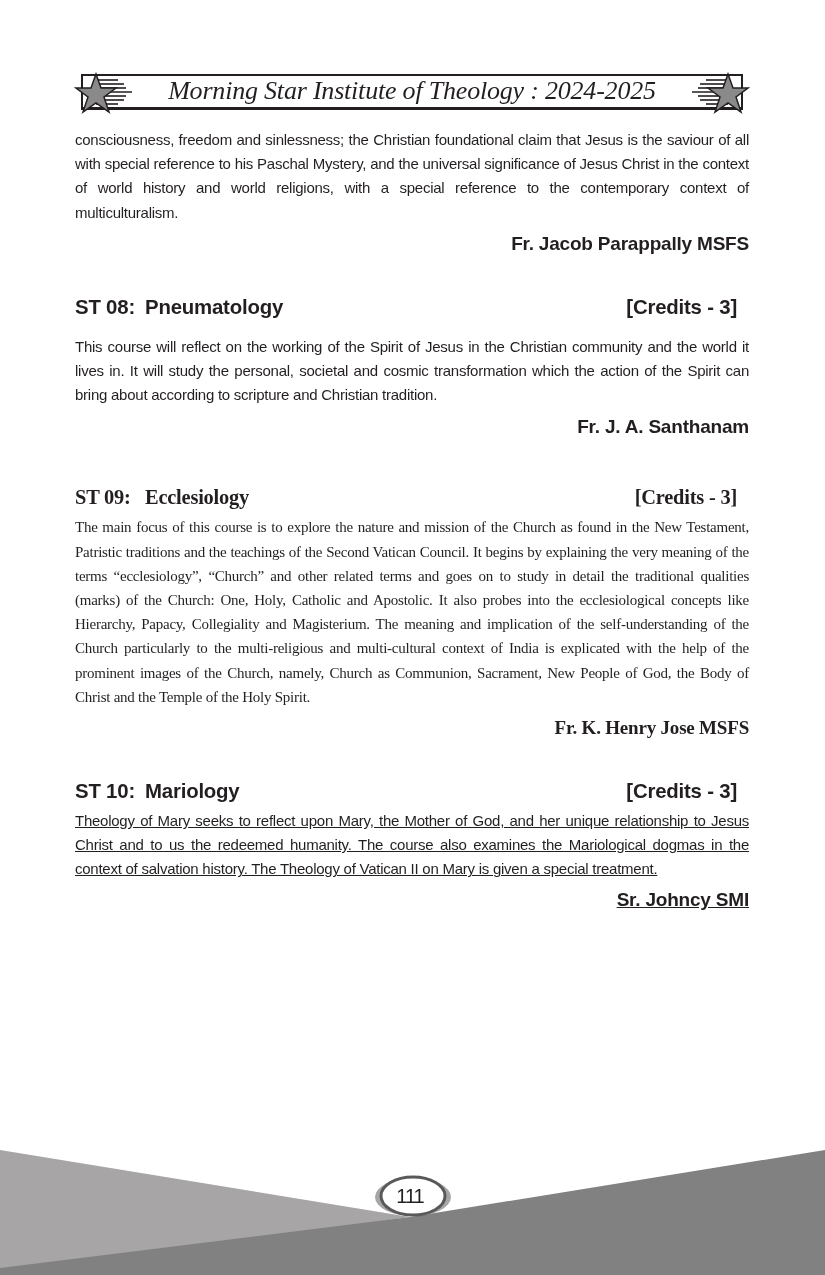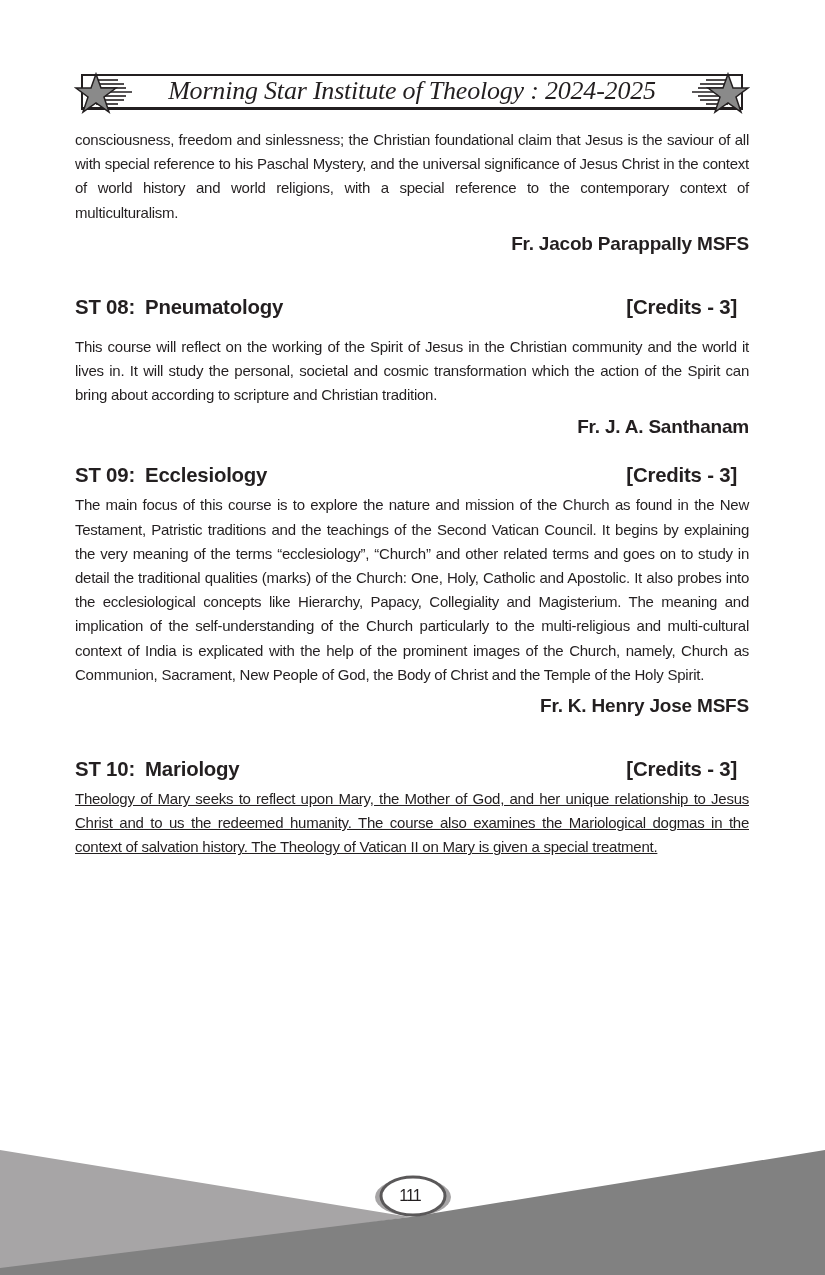--- a/index.html
+++ b/index.html
@@ -27,21 +27,21 @@
   .course-head {
     position: relative; font-weight: bold; font-size: 20.4px; line-height: 24px;
     letter-spacing: -0.2px; height: 24px;
   }
   .course-head .code { position: absolute; left: 0; }
   .course-head .title { position: absolute; left: 70px; }
   .course-head .credits { position: absolute; right: 12px; }
   .footer { position: absolute; left: 0; top: 1140px; width: 825px; height: 135px; }
   .page-num {
     position: absolute; left: 378px; top: 1178px; width: 64px; height: 36px;
-    text-align: center; line-height: 36px; font-size: 16px; color: #231f20;
+    text-align: center; line-height: 36px; font-size: 20px; color: #231f20;
     letter-spacing: -1px; font-family: "Liberation Sans", sans-serif;
   }
 </style>
 </head>
 <body>
 
 <div class="banner">
   <svg width="676" height="42" viewBox="0 0 676 42">
     <rect x="8" y="3" width="660" height="34" fill="#fff" stroke="#231f20" stroke-width="2"></rect>
     <rect x="8" y="35" width="660" height="2.5" fill="#231f20"></rect>
@@ -82,37 +82,38 @@
   <section style="margin-top:39px;">
     <div class="course-head">
       <span class="code">ST 08:</span>
       <span class="title">Pneumatology</span>
       <span class="credits">[Credits - 3]</span>
     </div>
     <p class="body" style="margin-top:16px;">This course will reflect on the working of the Spirit of Jesus in the Christian community and the world it lives in. It will study the personal, societal and cosmic transformation which the action of the Spirit can bring about according to scripture and Christian tradition.</p>
     <div class="author" style="margin-top:8px;">Fr. J. A. Santhanam</div>
   </section>
 
-  <section style="margin-top:24px;">
+  <section style="margin-top:46px;font-family:Liberation Serif, serif;">
     <div class="course-head">
       <span class="code">ST 09:</span>
       <span class="title">Ecclesiology</span>
       <span class="credits">[Credits - 3]</span>
     </div>
     <p class="body" style="margin-top:6px;">The main focus of this course is to explore the nature and mission of the Church as found in the New Testament, Patristic traditions and the teachings of the Second Vatican Council. It begins by explaining the very meaning of the terms “ecclesiology”, “Church” and other related terms and goes on to study in detail the traditional qualities (marks) of the Church: One, Holy, Catholic and Apostolic. It also probes into the ecclesiological concepts like Hierarchy, Papacy, Collegiality and Magisterium. The meaning and implication of the self-understanding of the Church particularly to the multi-religious and multi-cultural context of India is explicated with the help of the prominent images of the Church, namely, Church as Communion, Sacrament, New People of God, the Body of Christ and the Temple of the Holy Spirit.</p>
     <div class="author" style="margin-top:7px;">Fr. K. Henry Jose MSFS</div>
   </section>
 
   <section style="margin-top:39px;text-decoration:underline;">
     <div class="course-head">
       <span class="code">ST 10:</span>
       <span class="title">Mariology</span>
       <span class="credits">[Credits - 3]</span>
     </div>
     <p class="body" style="margin-top:6px;">Theology of Mary seeks to reflect upon Mary, the Mother of God, and her unique relationship to Jesus Christ and to us the redeemed humanity. The course also examines the Mariological dogmas in the context of salvation history. The Theology of Vatican II on Mary is given a special treatment.</p>
+    <div class="author" style="margin-top:6px;">Sr. Johncy SMI</div>
   </section>
 </div>
 
 <svg class="footer" width="825" height="135" viewBox="0 0 825 135">
   <polygon points="0,10 410,77 0,135" fill="#a7a5a6"></polygon>
   <polygon points="825,10 825,135 0,135 0,128 410,77" fill="#818181"></polygon>
   <ellipse cx="413" cy="57" rx="38" ry="19" fill="#a7a5a6"></ellipse>
   <ellipse cx="413" cy="56" rx="32" ry="19" fill="#ffffff" stroke="#5a5859" stroke-width="3"></ellipse>
 </svg>
 <div class="page-num">111</div>

